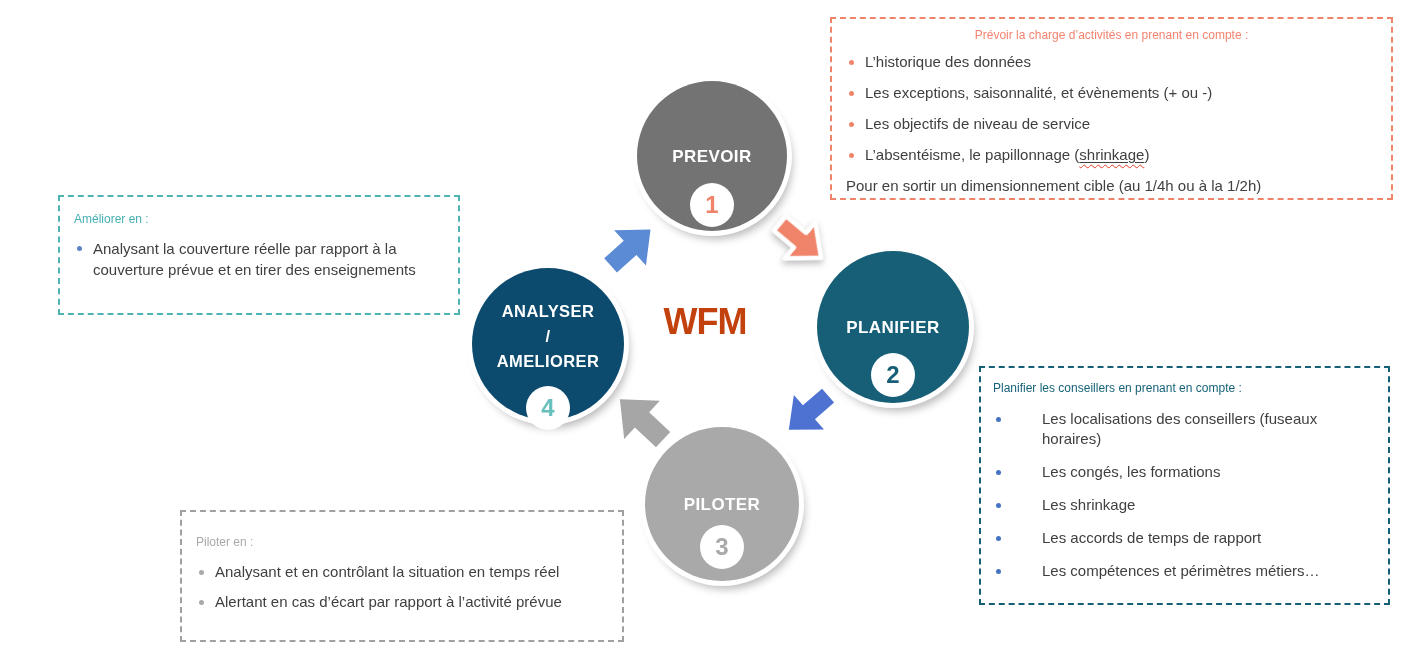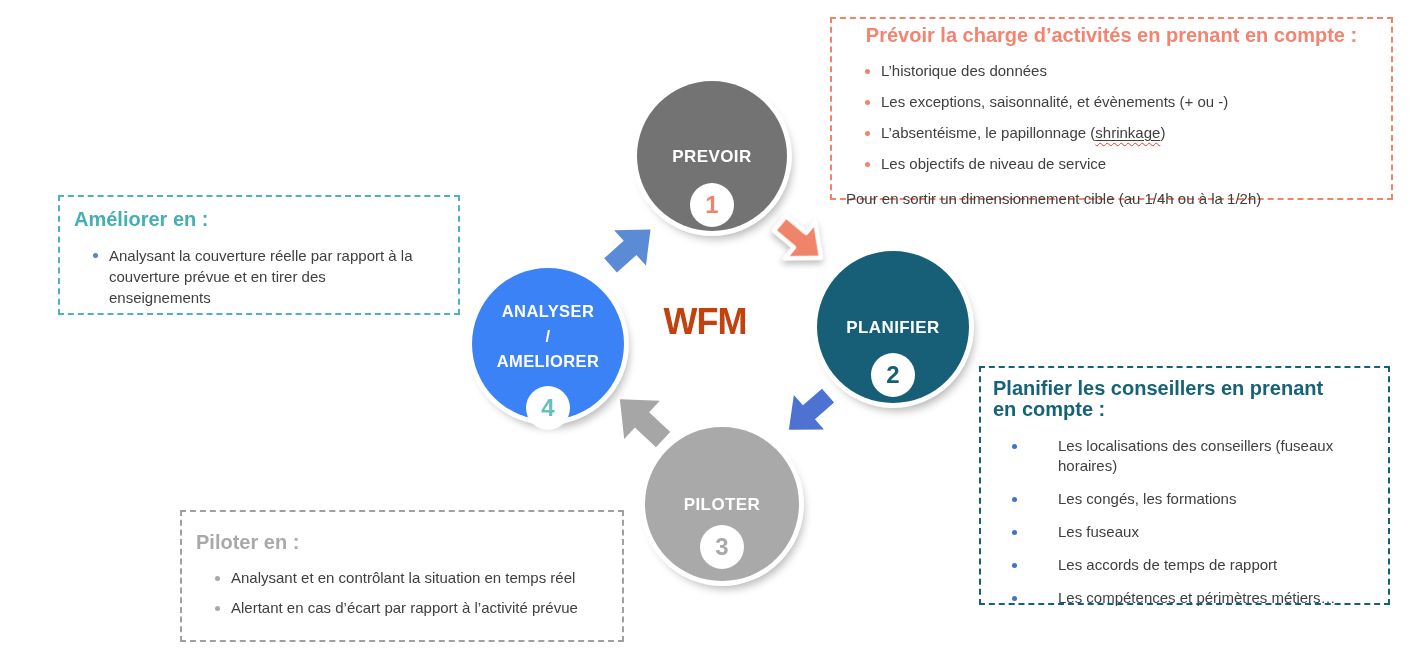--- a/index.html
+++ b/index.html
@@ -19,21 +19,21 @@
   }
   .badge{
     position:absolute;left:50%;transform:translateX(-50%);
     width:44px;height:44px;background:#fff;border-radius:50%;
     display:flex;align-items:center;justify-content:center;
     font-size:24px;font-weight:bold;
   }
   .c-prevoir{left:637px;top:81px;width:150px;height:150px;background:#737373;}
   .c-planifier{left:817px;top:251px;width:152px;height:152px;background:#175F77;}
   .c-piloter{left:645px;top:427px;width:154px;height:154px;background:#A9A9A9;}
-  .c-analyser{left:472px;top:268px;width:152px;height:152px;background:#3b82f6;}
+  .c-analyser{left:472px;top:268px;width:152px;height:152px;background:#0c4a6e;}
   .c-prevoir .badge{bottom:4px;color:#F0846B;}
   .c-planifier .badge{bottom:6px;color:#175F77;}
   .c-piloter .badge{bottom:12px;color:#A9A9A9;}
   .c-analyser .badge{bottom:-10px;color:#68C0BC;}
   .c-analyser .label{margin-top:-16px;font-size:16.5px;}
   
   .wfm{
     position:absolute;left:645px;top:301px;width:120px;text-align:center;
     font-size:36px;font-weight:bold;letter-spacing:-1px;color:#c2410c;
   }
@@ -44,22 +44,22 @@
   .a-12{left:771px;top:211px;width:60px;height:60px;transform:rotate(40deg);}
   .a-23{left:779px;top:384px;width:58px;height:58px;transform:rotate(139deg);}
   .a-34{left:608px;top:386px;width:66px;height:66px;transform:rotate(-137deg);}
   .a-41 polygon{fill:#5B8BD5;}
   .a-12 polygon{fill:#F0846B;stroke:#ffffff;stroke-width:1.8;stroke-linejoin:round;}
   .a-12 svg{filter:drop-shadow(2px 3px 3px rgba(0,0,0,.25));}
   .a-23 polygon{fill:#4D72D2;}
   .a-34 polygon{fill:#A6A6A6;}
   
   .note{position:absolute;box-sizing:border-box;background:#fff;font-size:15px;}
-  .note-title{font-weight:bold;font-size:20px;line-height:20px;}
-  .note ul{list-style:none;margin:16px;padding:0;}
+  .note-title{font-weight:normal;font-size:12px;line-height:20px;}
+  .note ul{list-style:none;margin:0;padding:0;}
   .note li{display:flex;align-items:flex-start;}
   .dot{width:5px;height:5px;border-radius:50%;margin:8px 11px 0 3px;flex-shrink:0;}
   .txt{line-height:19px;}
   .n-prevoir{left:830px;top:17px;width:563px;height:183px;border:2px dashed #F0846B;padding:6px 14px 8px;}
   .n-prevoir .note-title{color:#F4836F;text-align:center;margin-bottom:7px;}
   .n-prevoir li{margin-bottom:12px;}
   .n-prevoir .dot{background:#F0846B;}
   .n-prevoir .note-footer{line-height:19px;margin-top:10px;}
   .n-ameliorer{left:58px;top:195px;width:402px;height:120px;border:2px dashed #4FB3B4;padding:12px 14px 8px;}
   .n-ameliorer .note-title{color:#45AFB2;margin-bottom:9px;}
@@ -134,25 +134,25 @@
       <li>
         <span class="dot"></span>
         <span class="txt">L’historique des données</span>
       </li>
       <li>
         <span class="dot"></span>
         <span class="txt">Les exceptions, saisonnalité, et évènements (+ ou -)</span>
       </li>
       <li>
         <span class="dot"></span>
+        <span class="txt">Les objectifs de niveau de service</span>
+      </li>
+      <li>
+        <span class="dot"></span>
         <span class="txt"><span>L’absentéisme, le papillonnage (</span><span class="mis"><span class="u">shrinkage</span></span><span>)</span></span>
-      </li>
-      <li>
-        <span class="dot"></span>
-        <span class="txt">Les objectifs de niveau de service</span>
       </li>
     </ul>
     <div class="note-footer">Pour en sortir un dimensionnement cible (au 1/4h ou à la 1/2h)</div>
   </div>
 
   <div class="note n-ameliorer">
     <div class="note-title">Améliorer en :</div>
     <ul>
       <li>
         <span class="dot"></span>
@@ -181,21 +181,21 @@
       <li>
         <span class="dot"></span>
         <span class="txt">Les localisations des conseillers (fuseaux horaires)</span>
       </li>
       <li>
         <span class="dot"></span>
         <span class="txt">Les congés, les formations</span>
       </li>
       <li>
         <span class="dot"></span>
-        <span class="txt">Les fuseaux</span>
+        <span class="txt">Les shrinkage</span>
       </li>
       <li>
         <span class="dot"></span>
         <span class="txt">Les accords de temps de rapport</span>
       </li>
       <li>
         <span class="dot"></span>
         <span class="txt">Les compétences et périmètres métiers…</span>
       </li>
     </ul>

